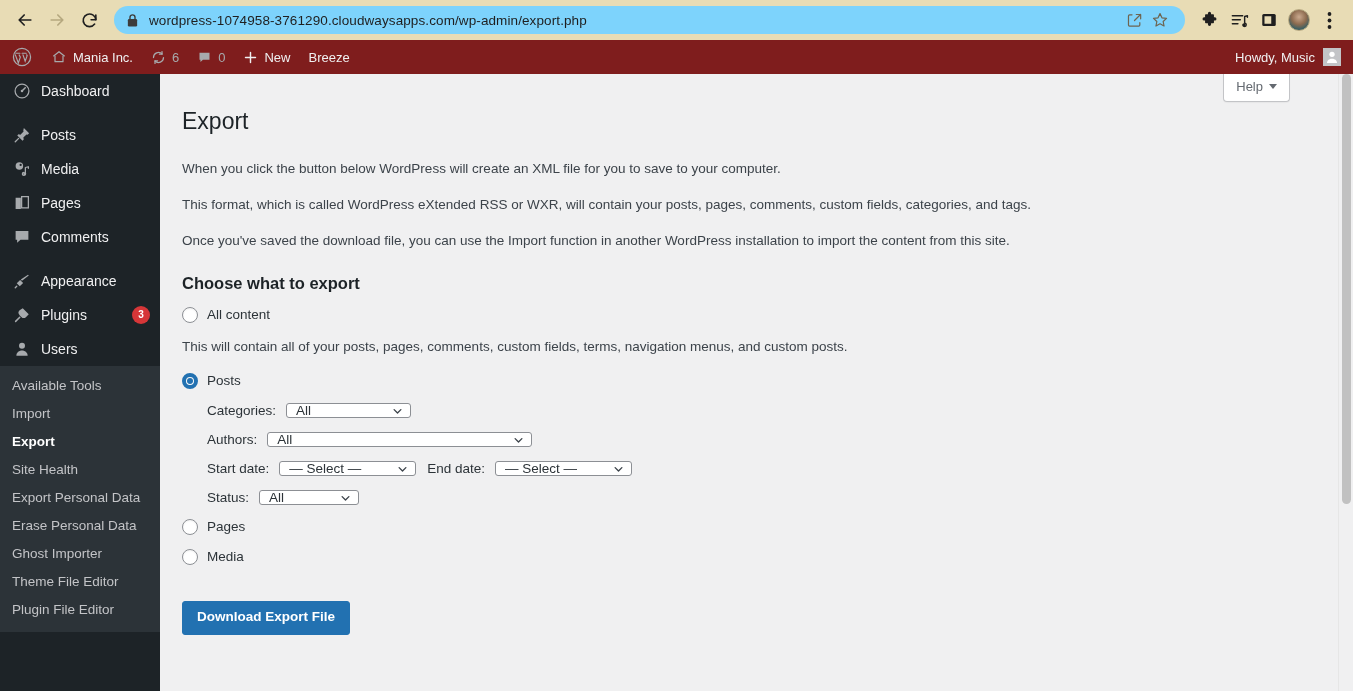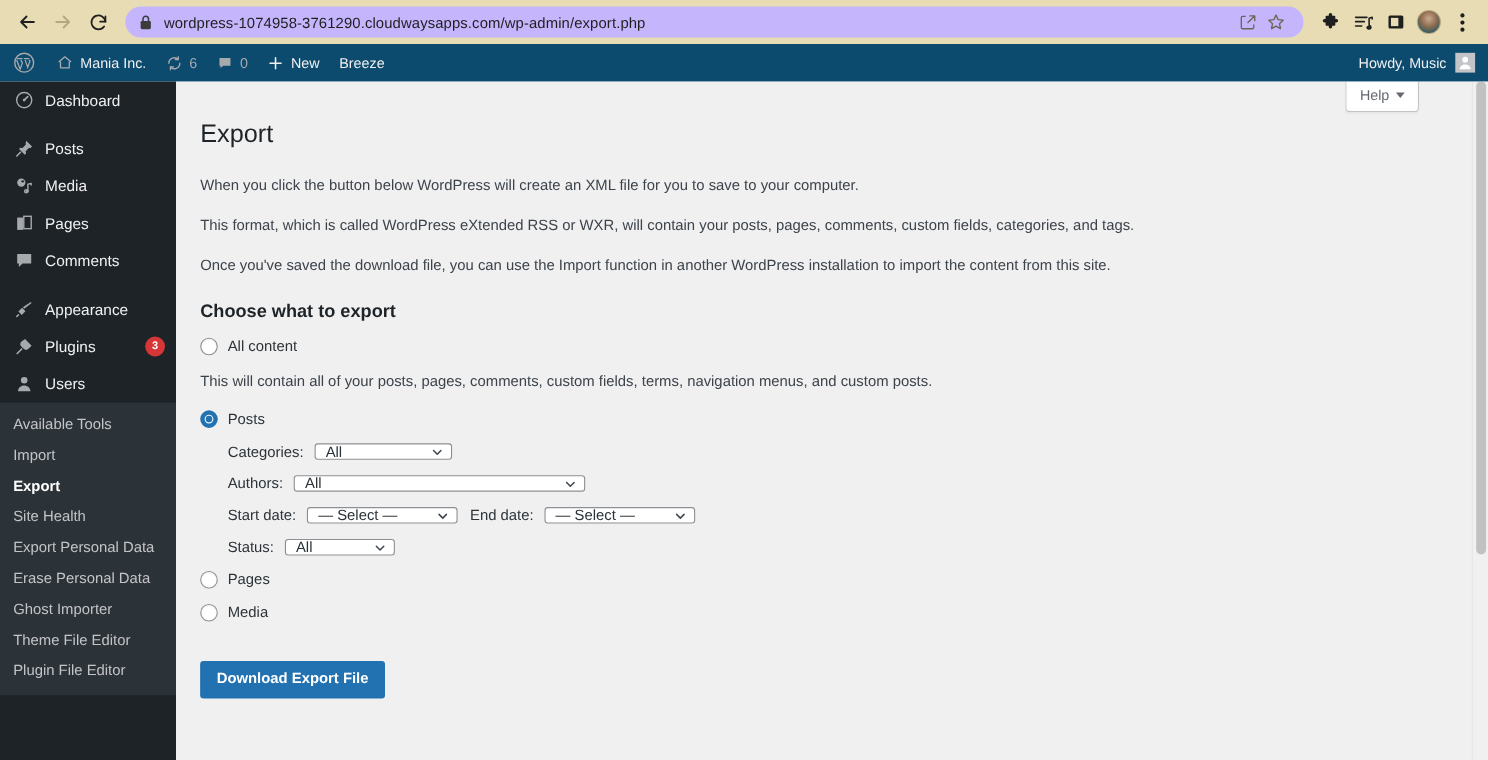--- a/index.html
+++ b/index.html
@@ -25,21 +25,21 @@
     width: 30px; height: 30px;
     display: flex; align-items: center; justify-content: center;
     border-radius: 50%;
     flex: 0 0 auto;
     cursor: pointer;
   }
   .nav-btn svg { display: block; }
   .omnibox {
     flex: 1 1 auto;
     height: 28px;
-    background: #c4b5fd;
+    background: #7dd3fc;
     border-radius: 14px;
     display: flex;
     align-items: center;
     padding: 0 12px;
     margin-left: 8px;
     margin-right: 0;
     min-width: 0;
   }
   .lock-icon { flex: 0 0 auto; margin-right: 10px; display:flex; }
   .url-text {
@@ -70,21 +70,21 @@
     width: 22px; height: 22px;
     border-radius: 50%;
     background: radial-gradient(circle at 50% 35%, #caa98e 0%, #8d6b4f 45%, #3a5f63 75%, #2d4a4e 100%);
     border: 1px solid #b6a881;
     display:block;
   }
 
   
   .wp-adminbar {
     height: 34px;
-    background: #0c4a6e;
+    background: #7f1d1d;
     display: flex;
     align-items: center;
     color: #f0f0f1;
     font-size: 13px;
     position: relative;
     z-index: 20;
   }
   .ab-item {
     display: flex;
     align-items: center;

